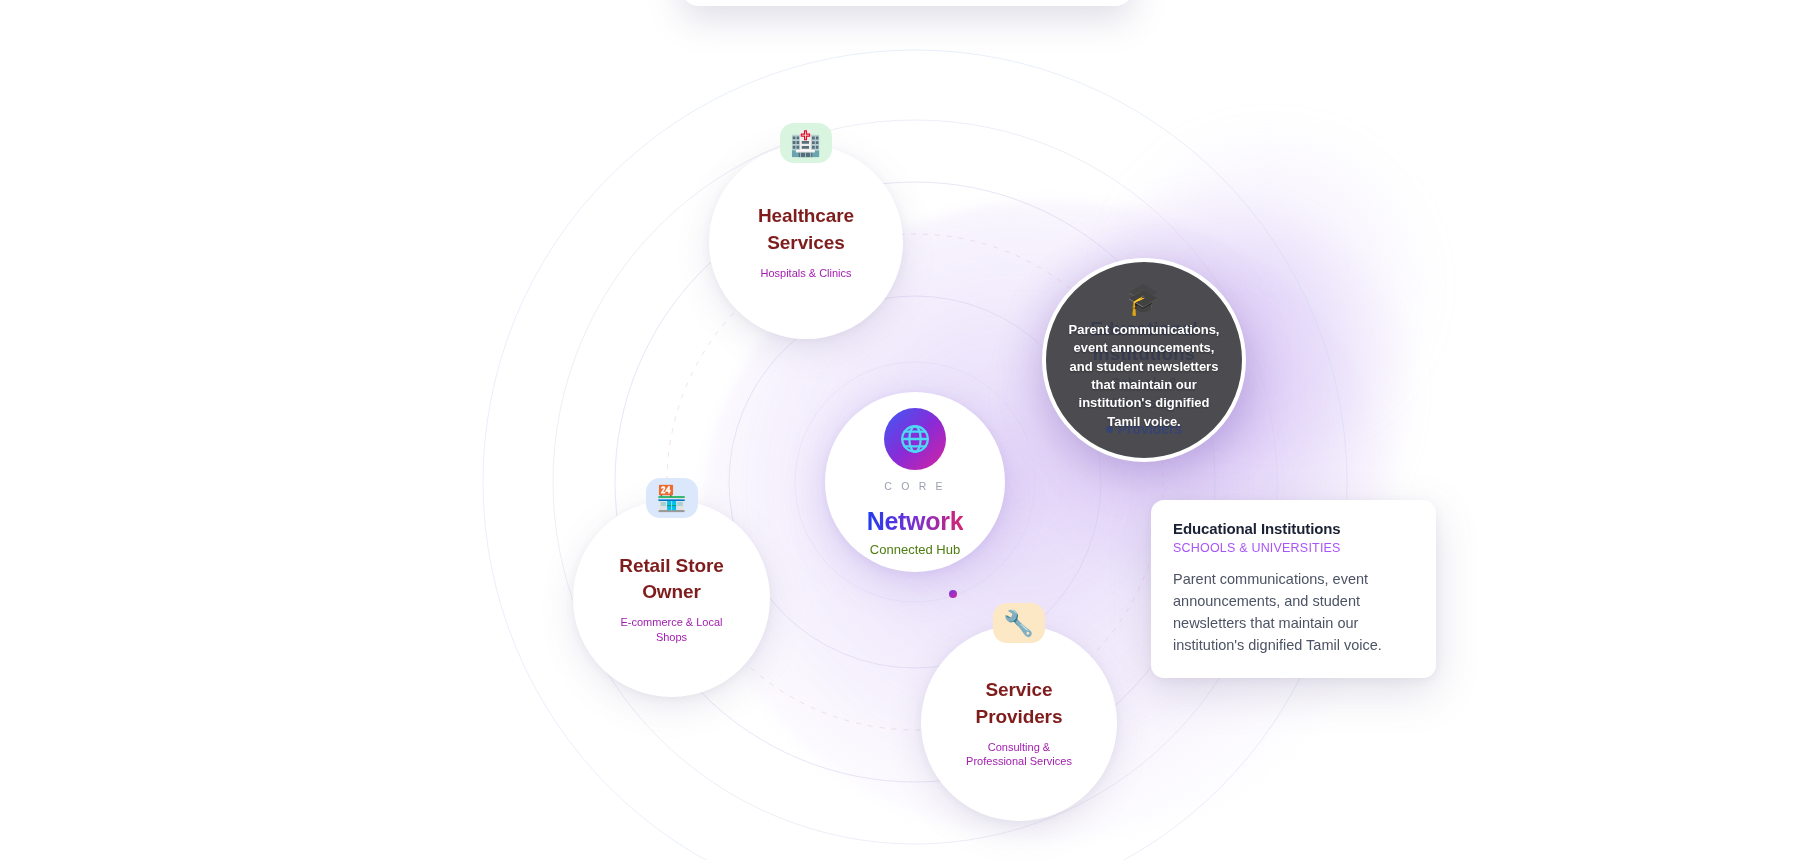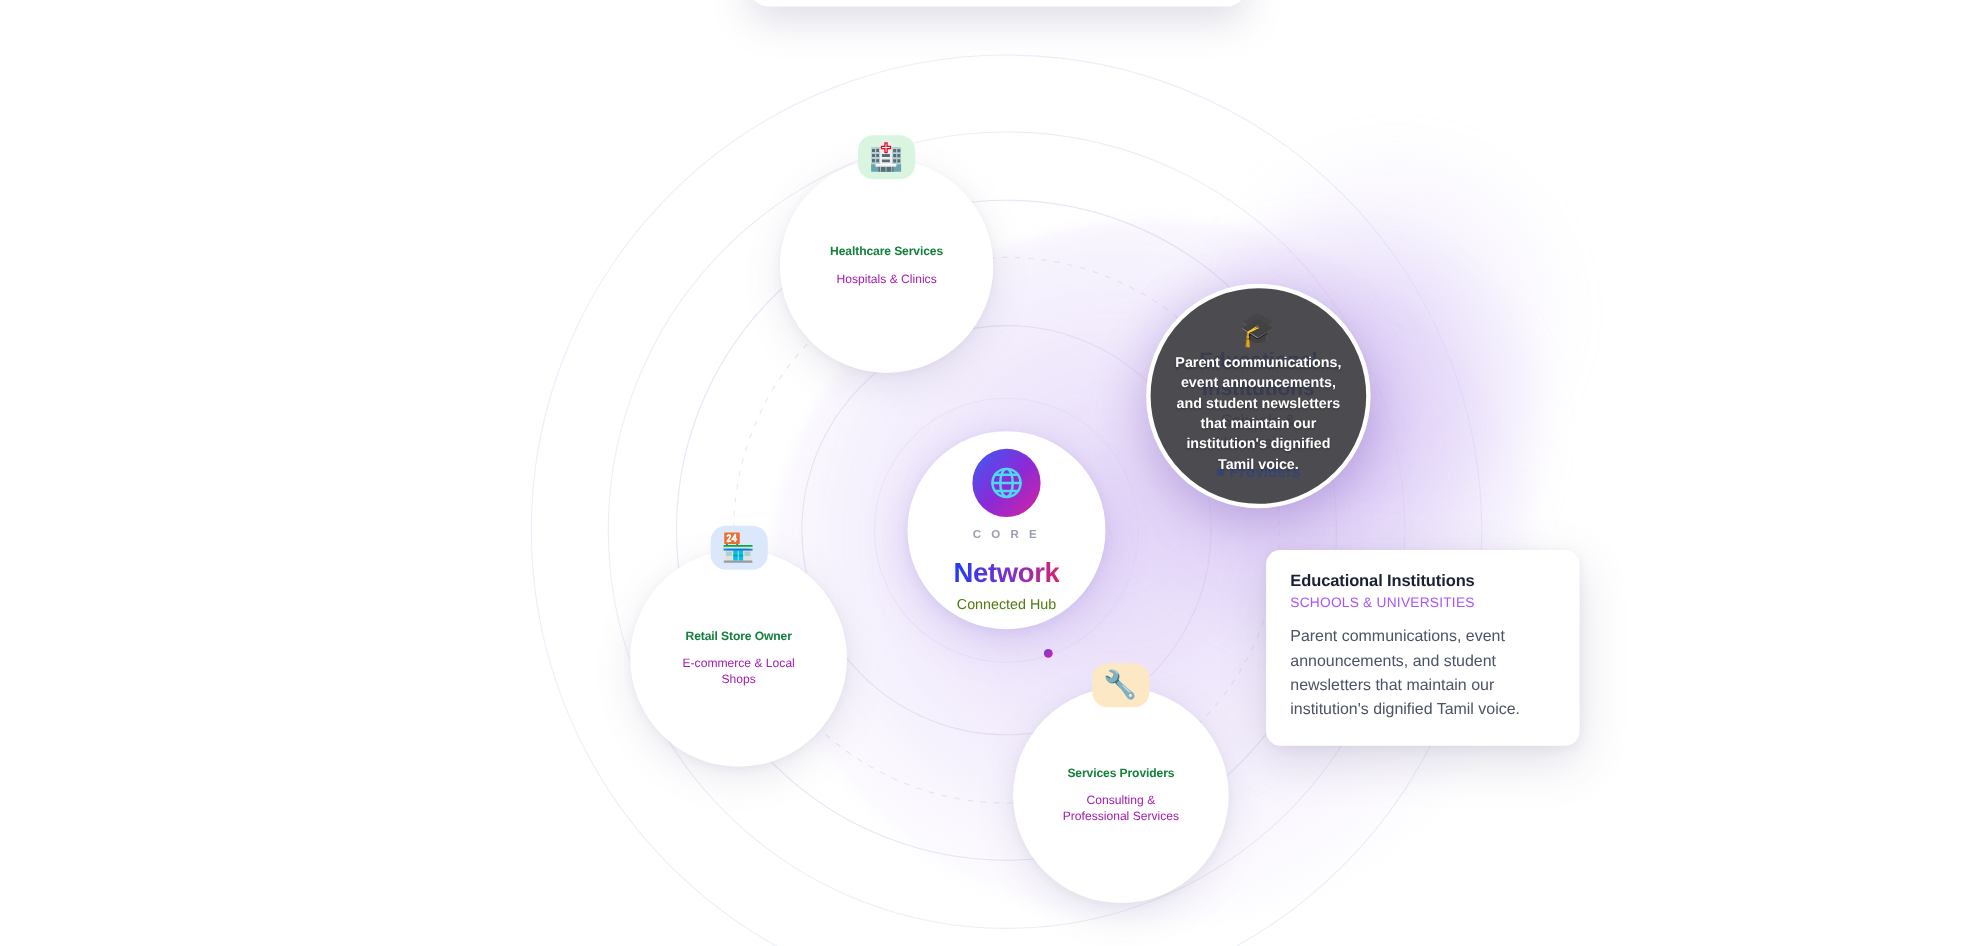--- a/index.html
+++ b/index.html
@@ -82,24 +82,24 @@
     box-shadow: 0 10px 34px rgba(110,100,145,0.15),
                 0 2px 8px rgba(110,100,145,0.07);
     display: flex;
     flex-direction: column;
     align-items: center;
     justify-content: center;
     text-align: center;
     cursor: pointer;
   }
   .node .node-title {
-    font-size: 11px;
+    font-size: 19px;
     font-weight: bold;
     line-height: 1.42;
-    color: #15803d;
+    color: #7f1d1d;
     letter-spacing: -0.1px;
     max-width: 120px;
   }
   .node .node-sub {
     margin-top: 9px;
     font-size: 11px;
     line-height: 1.32;
     color: #a21caf;
     max-width: 122px;
   }
@@ -158,21 +158,21 @@
     background: linear-gradient(135deg, #3b5bf5 0%, #8b2ad6 52%, #d6249f 100%);
     display: flex;
     align-items: center;
     justify-content: center;
     margin-bottom: 10px;
   }
   .core-kicker {
     font-size: 10.5px;
     letter-spacing: 3.2px;
     color: #9aa0b0;
-    font-weight: bold;
+    font-weight: normal;
   }
   .core-title {
     margin-top: 15px;
     font-size: 25px;
     font-weight: bold;
     letter-spacing: -0.3px;
     background: linear-gradient(90deg, #1f3df0 0%, #7b2fd0 52%, #d6246f 100%);
     -webkit-background-clip: text;
     background-clip: text;
     color: transparent;
@@ -330,21 +330,21 @@
   </div>
 
   <div class="node" id="node-retail">
     <div class="icon-badge badge-blue">🏪</div>
     <div class="node-title">Retail Store Owner</div>
     <div class="node-sub">E-commerce &amp; Local Shops</div>
   </div>
 
   <div class="node" id="node-service">
     <div class="icon-badge badge-orange">🔧</div>
-    <div class="node-title">Services Providers</div>
+    <div class="node-title">Service Providers</div>
     <div class="node-sub">Consulting &amp; Professional Services</div>
   </div>
 
   <div id="node-core">
     <div class="core-globe">
       <svg width="34" height="34" viewBox="0 0 24 24" fill="none" stroke="#4fd8f5" stroke-width="1.6" stroke-linecap="round">
         <circle cx="12" cy="12" r="9"></circle>
         <ellipse cx="12" cy="12" rx="4" ry="9"></ellipse>
         <line x1="3" y1="12" x2="21" y2="12"></line>
         <path d="M4.6 6.8 h14.8"></path>

